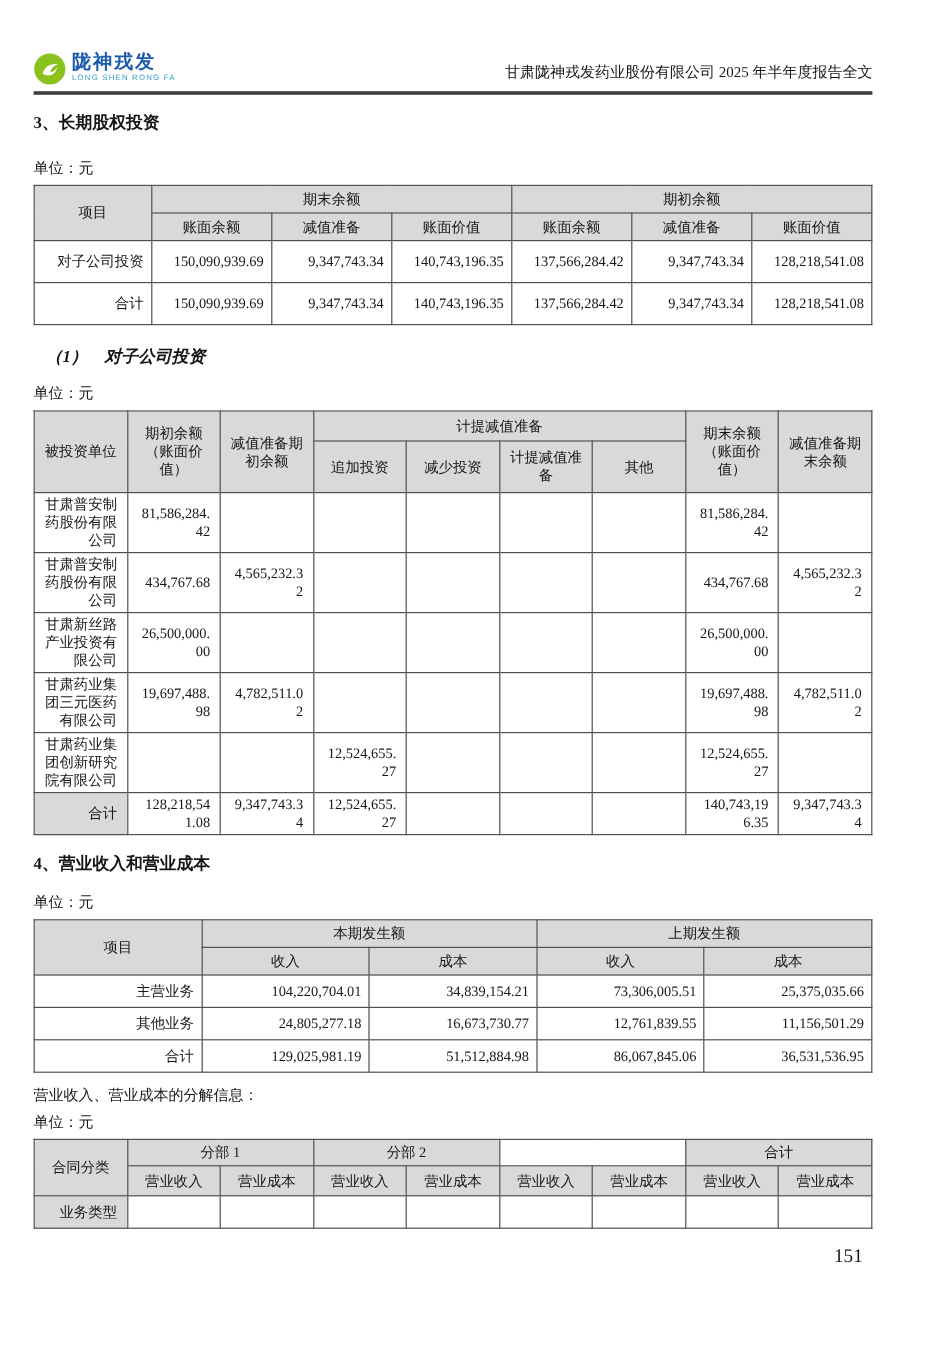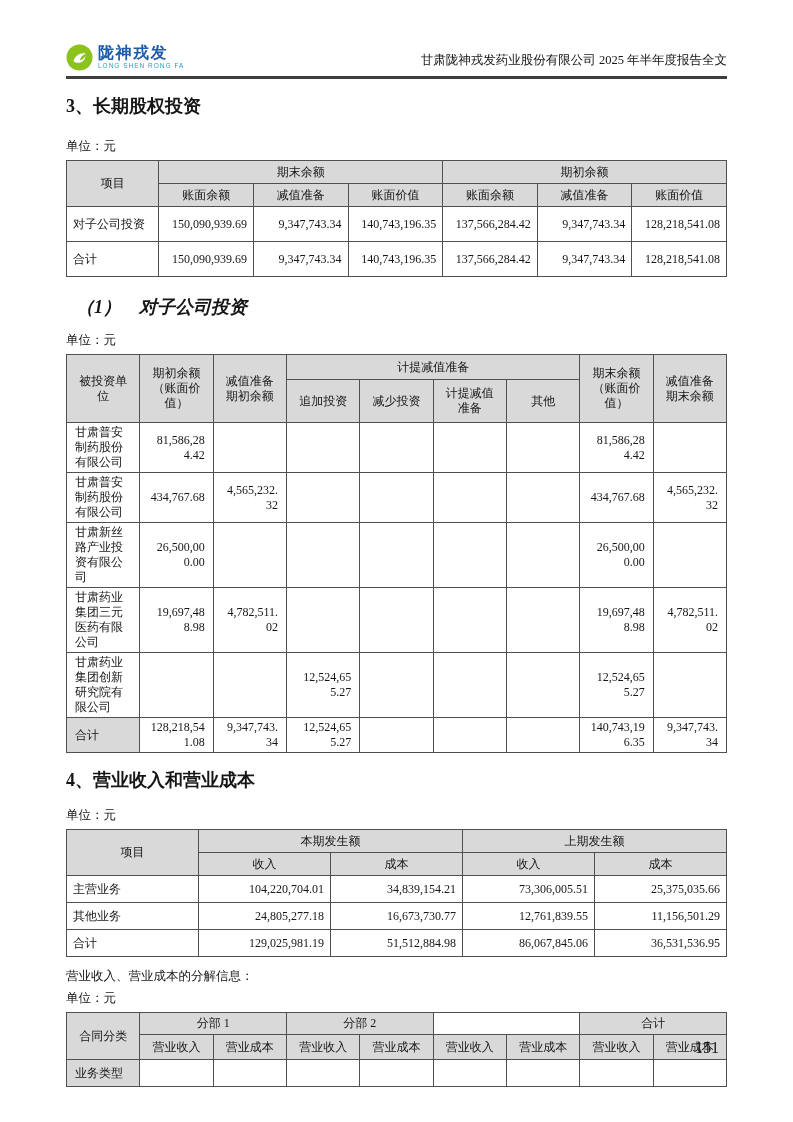--- a/index.html
+++ b/index.html
@@ -3,42 +3,42 @@
 <meta charset="utf-8">
 <style>
   * { box-sizing: border-box; margin: 0; padding: 0; }
   html, body { background: #ffffff; }
   body {
     width: 793px; height: 1122px;
     position: relative; overflow: hidden;
     font-family: "Liberation Serif", "DejaVu Serif", serif;
     color: #161616;
   }
-  .content { padding: 44px 66px 0 66px; }
+  .content { padding: 44px 66px 0 28px; }
 
   
   .page-header {
     display: flex; justify-content: space-between; align-items: flex-end;
     border-bottom: 3px solid #3e3e3e; padding-bottom: 5px;
   }
   .logo { display: flex; align-items: center; gap: 5px; }
   .logo-mark { width: 27px; height: 27px; display: block; }
   .brand { display: flex; flex-direction: column; line-height: 1; }
   .brand-cn {
     font-family: "Liberation Sans", "DejaVu Sans", sans-serif;
     font-weight: bold; font-size: 16px; color: #1d5cab; letter-spacing: 1.5px;
   }
   .brand-en {
     font-family: "Liberation Sans", "DejaVu Sans", sans-serif;
     font-size: 6.5px; color: #2a9dc6; letter-spacing: 1px; margin-top: 2px;
   }
   .doc-title { font-size: 12.5px; padding-bottom: 2px; }
 
   
-  .heading { font-size: 18px; font-weight: bold; }
+  .heading { font-size: 14px; font-weight: bold; }
   .h-main { margin-top: 15px; }
   .h-sub  { margin-top: 18px; padding-left: 10px; font-style: italic; }
   .unit-label { text-align: left; font-size: 12.5px; }
   .u1 { margin: 20px 0 5px; }
   .u2 { margin: 13px 0 5px; }
   .u3 { margin: 15px 0 5px; }
   .u4 { margin: 5px 0 5px; }
   .note { font-size: 12.5px; margin-top: 11px; }
 
   
@@ -47,21 +47,21 @@
     font-size: 12px;
   }
   th, td { border: 1px solid #505050; line-height: 15px; padding: 2px 6px; }
   th {
     background: #d9d9d9; font-weight: normal;
     text-align: center; vertical-align: middle;
   }
   th.blank { background: #ffffff; }
   td { background: #ffffff; vertical-align: middle; }
   td.num { text-align: right; word-break: break-all; }
-  td.lbl { text-align: left; word-break: break-all; }
+  td.lbl { text-align: right; word-break: break-all; }
   td.gray { background: #d9d9d9; }
 
   #t1 thead tr { height: 23px; }
   #t1 tbody tr { height: 35px; }
 
   #t2 th, #t2 td { padding: 2px 8px; }
   #t2 thead tr.grp { height: 25px; }
   #t2 thead tr.sub { height: 43px; }
   #t2 tbody tr { height: 34px; }
 

